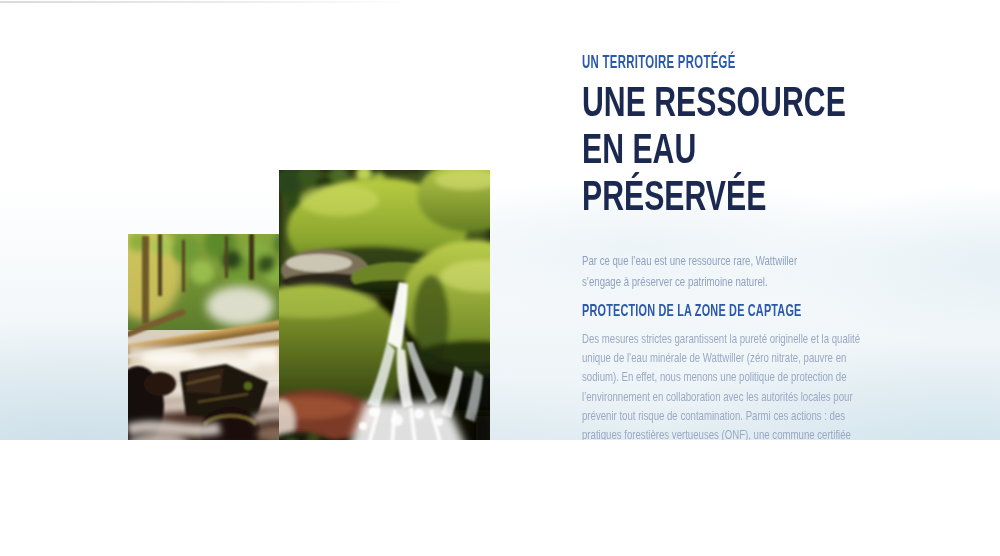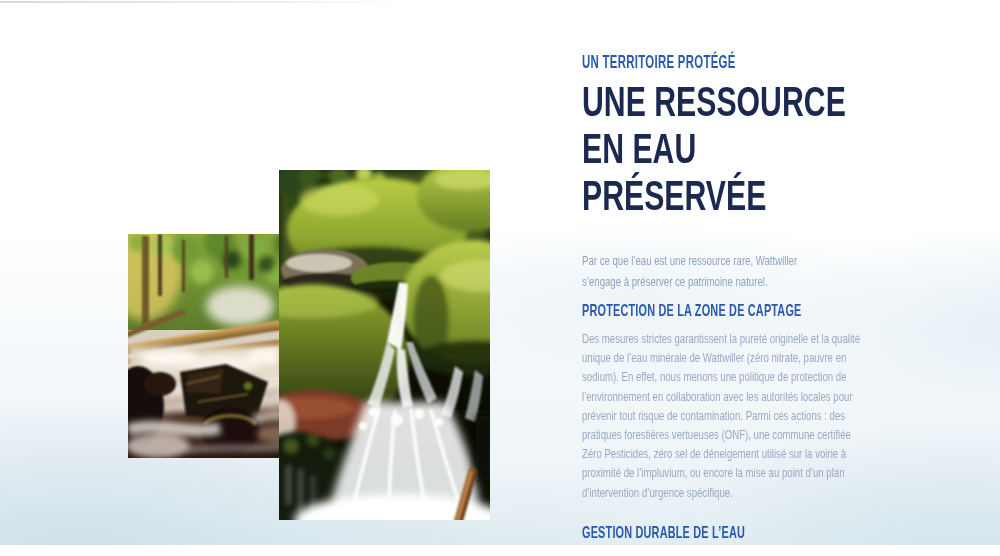--- a/index.html
+++ b/index.html
@@ -1,18 +1,18 @@
 <!DOCTYPE html>
 <html><head>
 <meta charset="utf-8">
 <style>
   html,body{margin:0;padding:0;}
   body{font-family:"Liberation Sans", sans-serif; background:#ffffff;}
   .canvas{
-    position:relative; width:1000px; height:545px; overflow:hidden;
+    position:relative; width:1000px; height:440px; overflow:hidden;
     background:
       radial-gradient(58% 42% at 8% 102%,  rgba(203,222,232,.95), rgba(203,222,232,0) 70%),
       radial-gradient(52% 34% at 46% 110%, rgba(213,230,238,.9),  rgba(213,230,238,0) 70%),
       radial-gradient(36% 26% at 101% 60%, rgba(226,238,244,.85), rgba(226,238,244,0) 70%),
       radial-gradient(46% 36% at 96% 103%, rgba(208,227,236,.95), rgba(208,227,236,0) 72%),
       radial-gradient(40% 22% at 64% 56%,  rgba(231,240,245,.7),  rgba(231,240,245,0) 70%),
       linear-gradient(180deg, #ffffff 0%, #ffffff 42%, #f4f8fa 68%, #e9f1f5 100%);
   }
   .hairline{
     position:absolute; left:0; top:1px; width:412px; height:2px;

